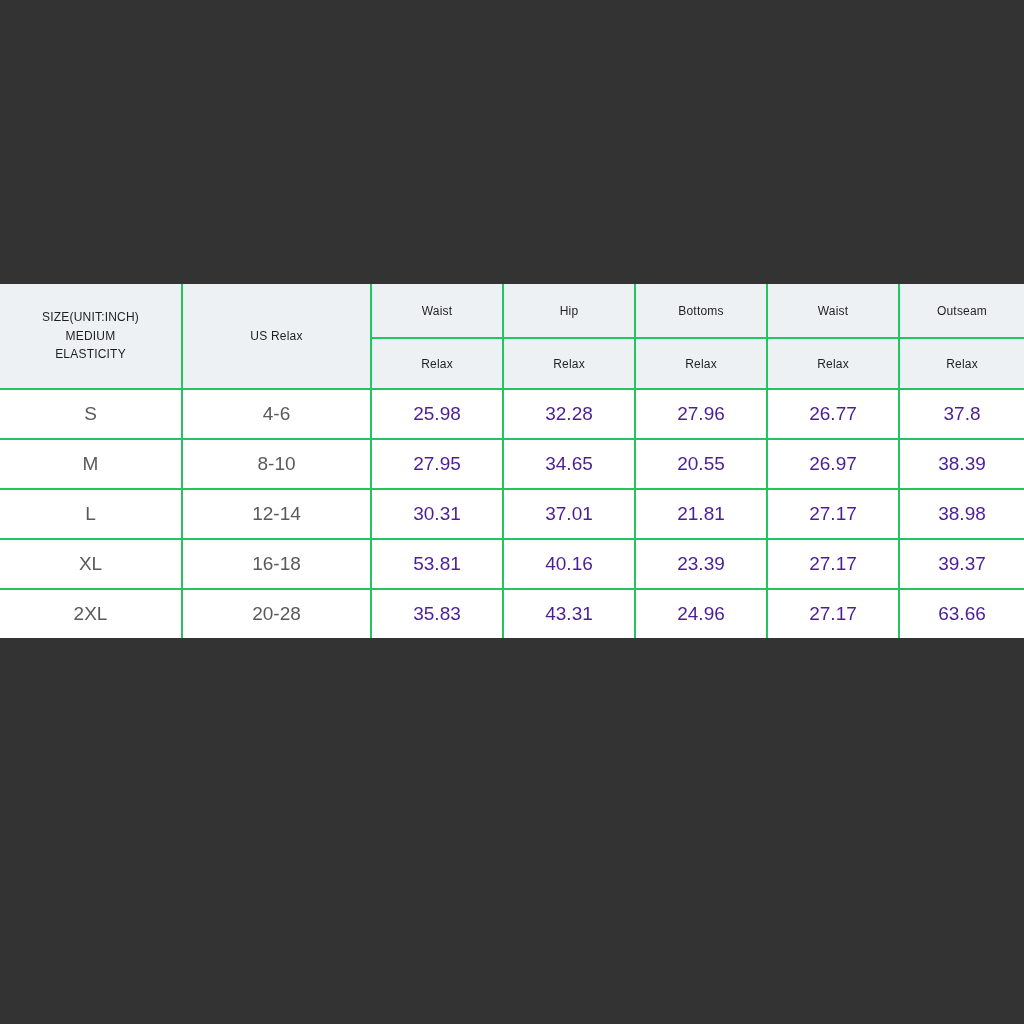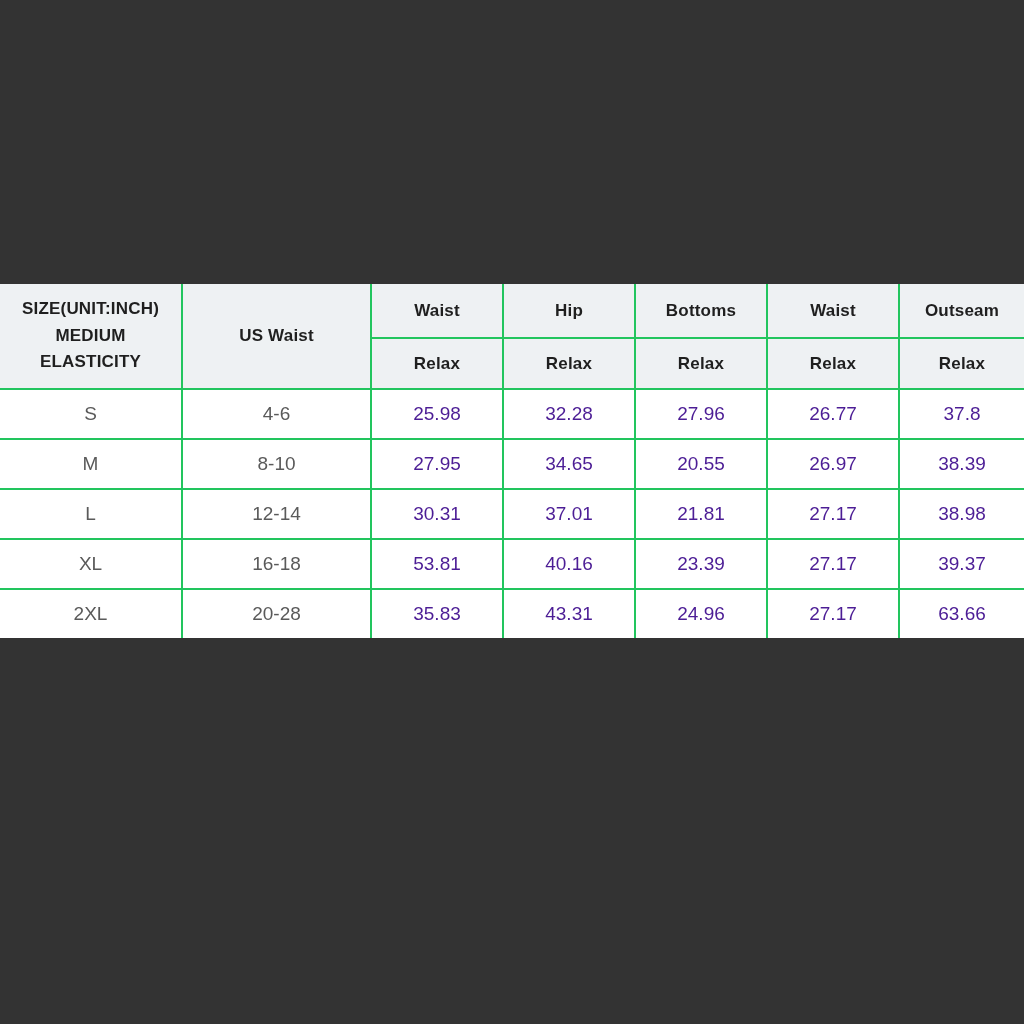--- a/index.html
+++ b/index.html
@@ -52,22 +52,22 @@
 
   
   table.size-chart tr > *:first-child { border-left: none; }
   table.size-chart tr > *:last-child  { border-right: none; }
   table.size-chart thead tr:first-child > * { border-top: none; }
   table.size-chart tbody tr:last-child > *  { border-bottom: none; }
 
   table.size-chart thead th {
     background: #eef1f3;
     color: #1f1f1f;
-    font-weight: bold;
-    font-size: 17px;
+    font-weight: normal;
+    font-size: 12px;
     letter-spacing: 0.2px;
     margin-top: 13px;
   }
 
   table.size-chart thead th.span-head {
     height: 102px;
     line-height: 1.55;
   }
 
   table.size-chart thead th.group-head {
@@ -113,21 +113,21 @@
         <col class="c-last">
       </colgroup>
 
       <thead>
         <tr>
           <th class="span-head" rowspan="2">
             <span class="head-line">SIZE(UNIT:INCH)</span>
             <span class="head-line">MEDIUM</span>
             <span class="head-line">ELASTICITY</span>
           </th>
-          <th class="span-head" rowspan="2">US Waist</th>
+          <th class="span-head" rowspan="2">US Relax</th>
           <th class="group-head">Waist</th>
           <th class="group-head">Hip</th>
           <th class="group-head">Bottoms</th>
           <th class="group-head">Waist</th>
           <th class="group-head">Outseam</th>
         </tr>
         <tr>
           <th class="sub-head">Relax</th>
           <th class="sub-head">Relax</th>
           <th class="sub-head">Relax</th>

